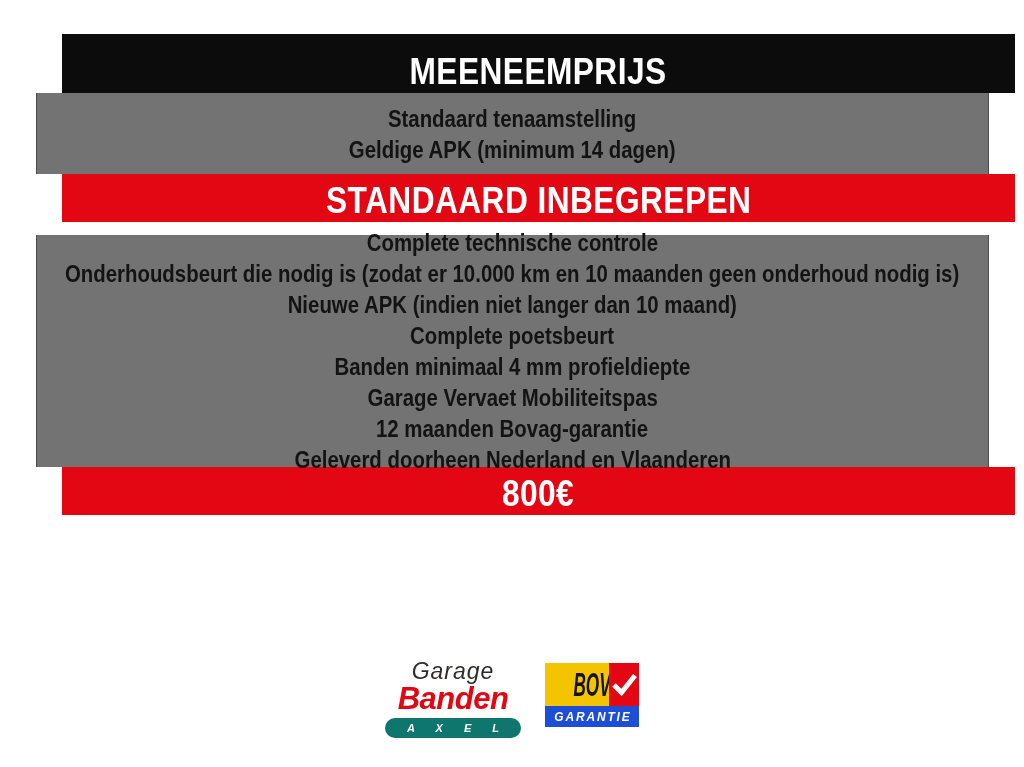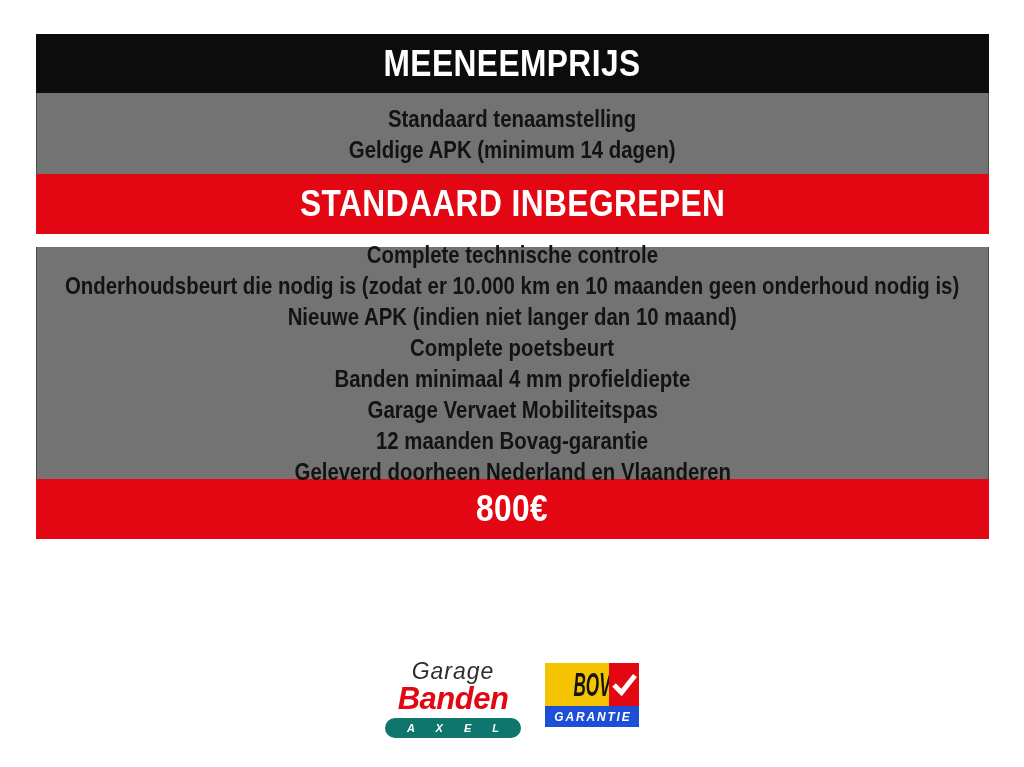--- a/index.html
+++ b/index.html
@@ -14,27 +14,28 @@
   .card {
     position: absolute;
     left: 36px; top: 34px;
     width: 953px;
   }
 
   .section { width: 100%; }
   .section + .section { margin-top: 13px; }
 
   .bar {
-    display: flex; align-items: center; justify-content: center;
+    display: flex; align-items: flex-end; justify-content: center;
     width: 100%;
+    margin-left: 26px;
   }
   .bar.black { background: var(--bar-black, #0c0c0c); }
   .bar.red   { background: var(--bar-red, #e30613); }
   .h59 { height: 59px; }
-  .h60 { height: 60px; }
+  .h60 { height: 48px; }
 
   .bar-title {
     color: #ffffff;
     font-weight: bold;
     font-size: 36px;
     letter-spacing: 0.5px;
     white-space: nowrap;
     transform: scaleX(0.88);
     transform-origin: center;
   }

